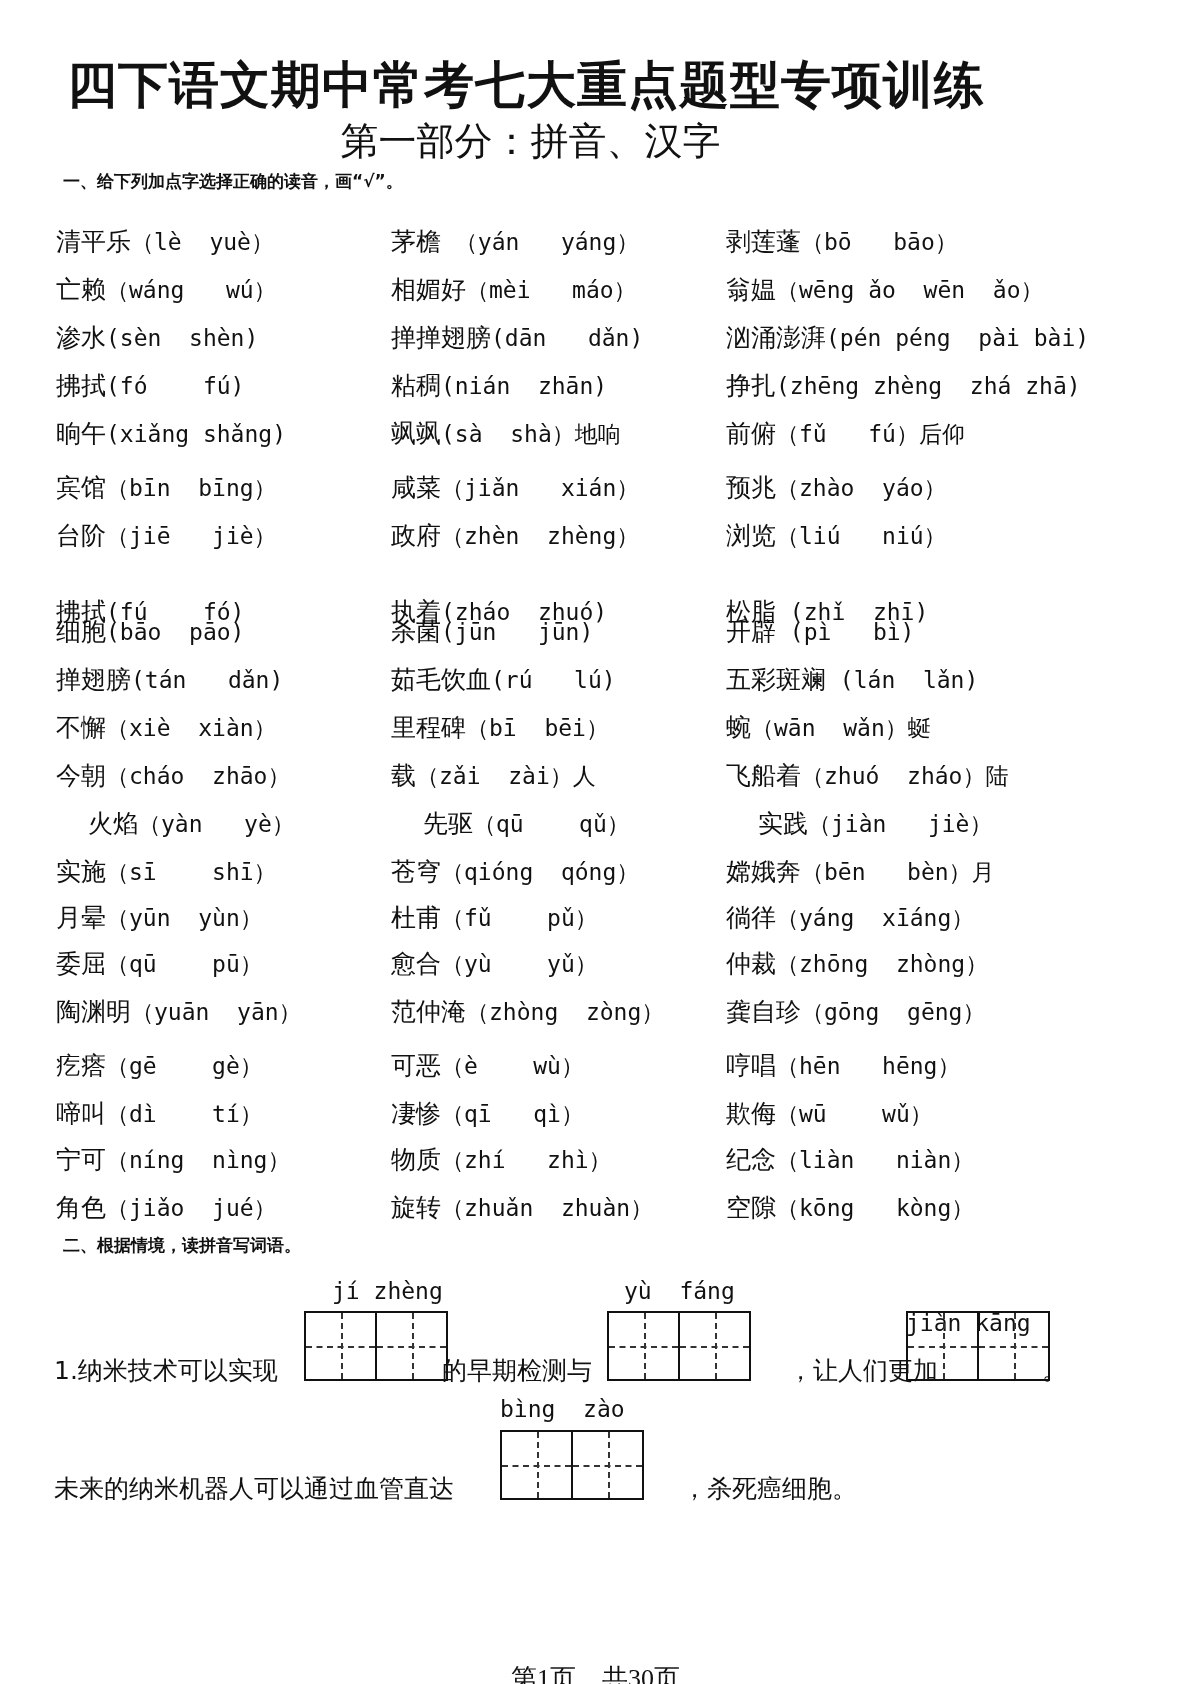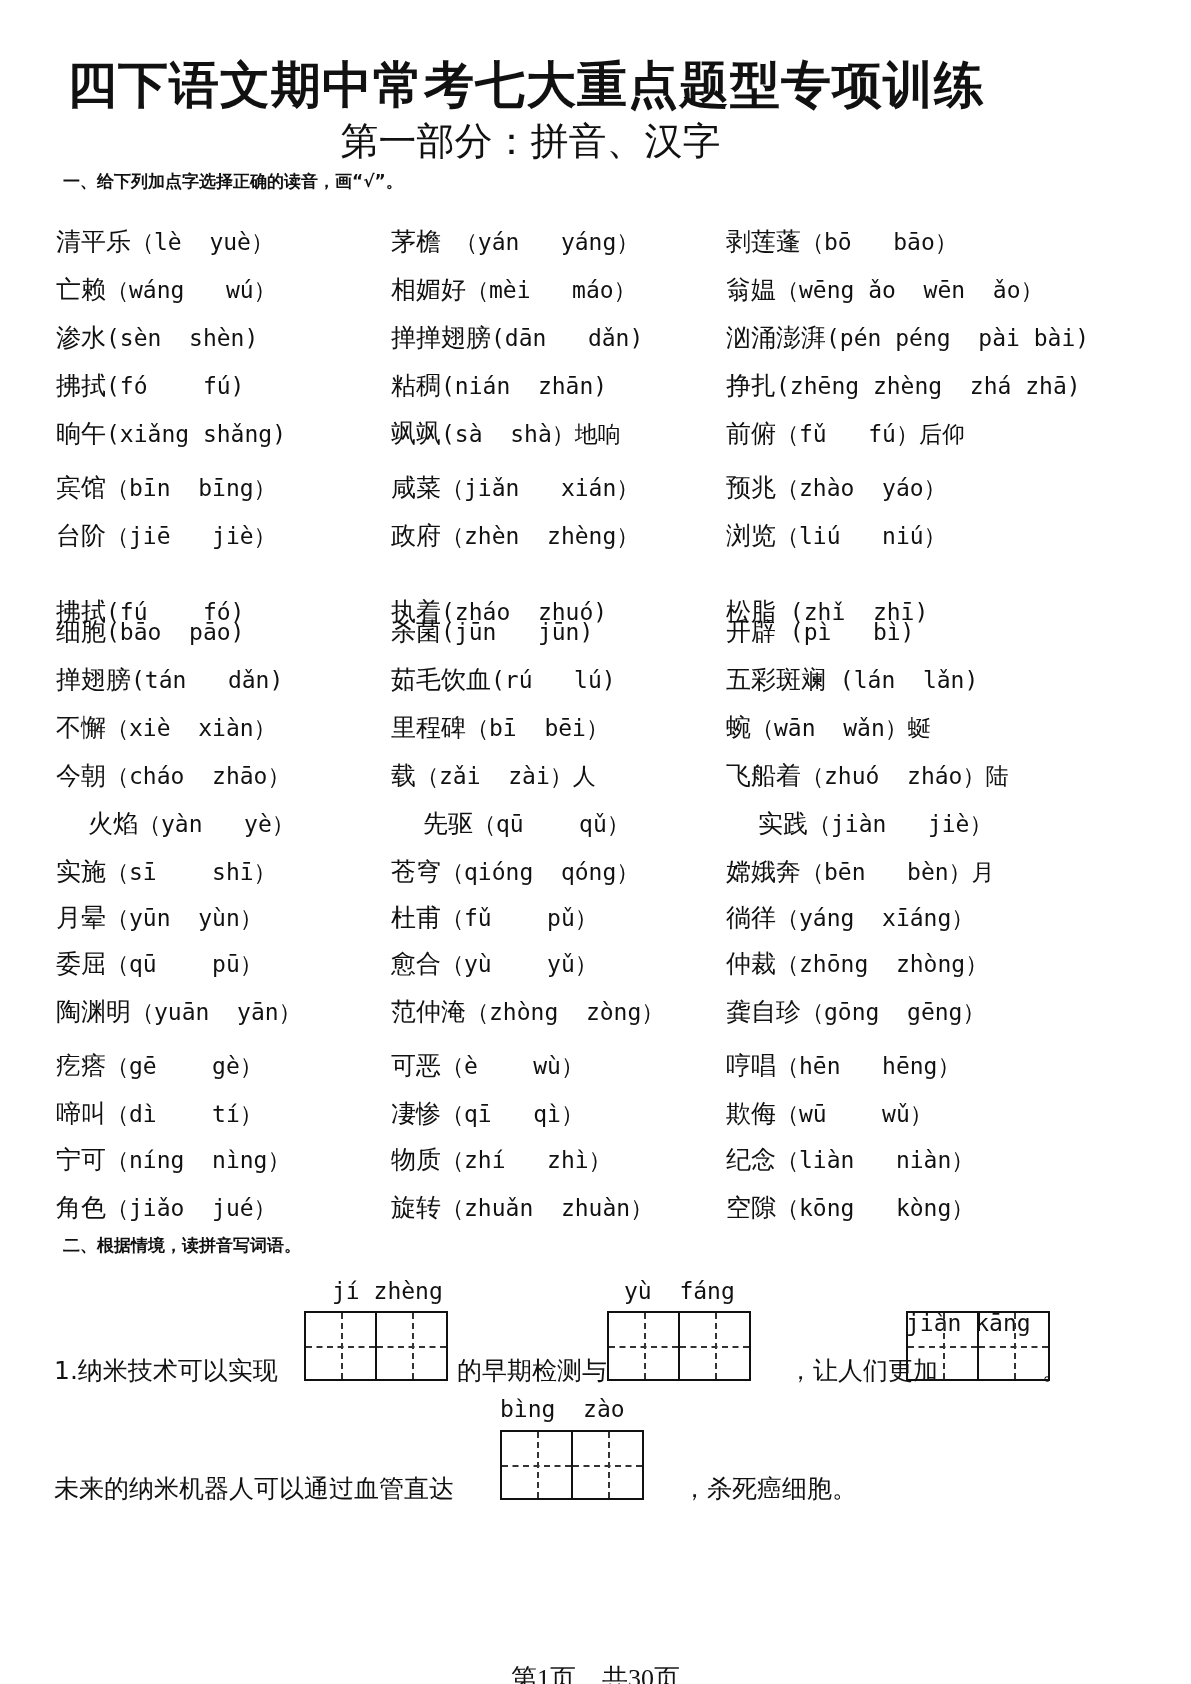--- a/index.html
+++ b/index.html
@@ -148,21 +148,21 @@
 
 <span class="pylabel" style="left:332px; top:1278px;">jí zhèng</span>
 <span class="pylabel" style="left:624px; top:1278px;">yù  fáng</span>
 <span class="pylabel" style="left:906px; top:1278px;margin-top:32px;">jiàn kāng</span>
 
 <span class="q2" style="left:54px; top:1354px;">1.纳米技术可以实现</span>
 <div class="tzg" style="left:304px; top:1311px;">
     <div class="box"></div>
     <div class="box"></div>
   </div>
-<span class="q2" style="left:442px; top:1354px;margin-left:15px;">的早期检测与</span>
+<span class="q2" style="left:442px; top:1354px;">的早期检测与</span>
 <div class="tzg" style="left:607px; top:1311px;">
     <div class="box"></div>
     <div class="box"></div>
   </div>
 <span class="q2" style="left:788px; top:1354px;">，让人们更加</span>
 <div class="tzg" style="left:906px; top:1311px;">
     <div class="box"></div>
     <div class="box"></div>
   </div>
 <span class="q2" style="left:1042px; top:1354px;">。</span>

